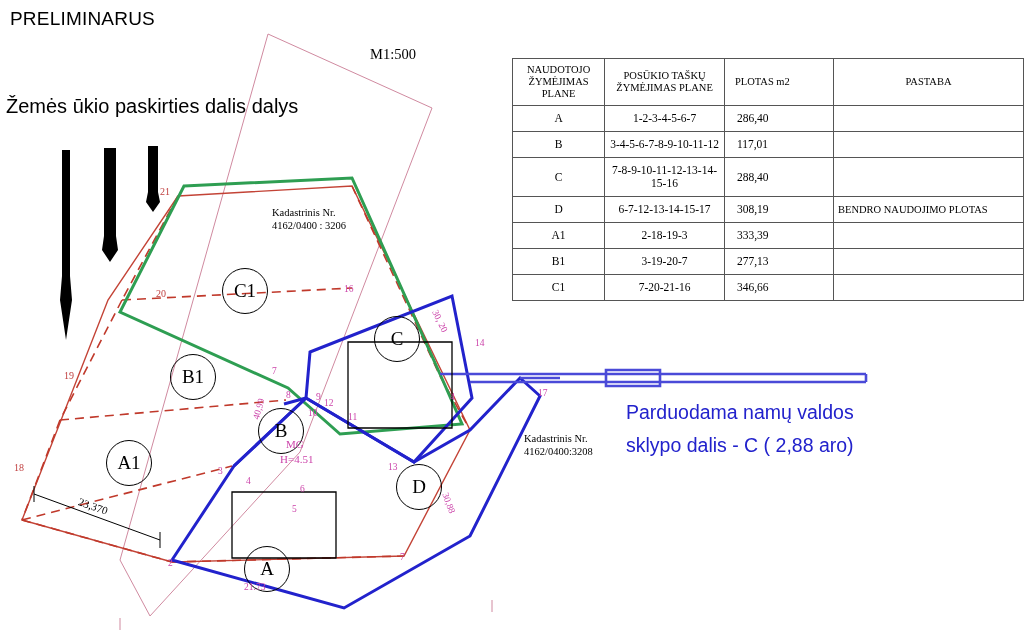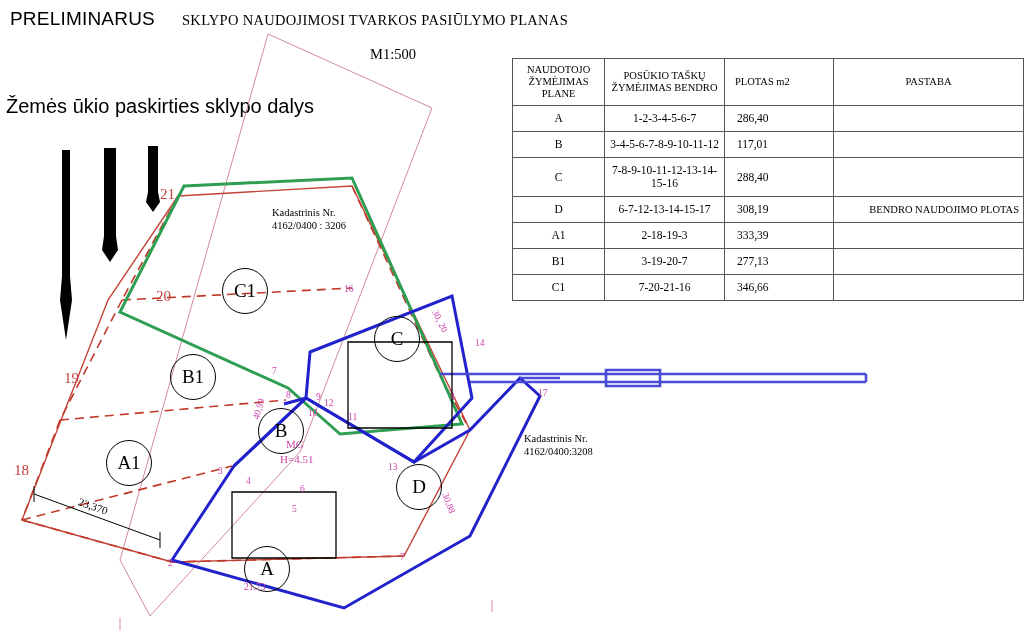--- a/index.html
+++ b/index.html
@@ -76,39 +76,39 @@
     line-height: 12px;
   }
   #info-table tbody td {
     font-size: 11.5px;
     padding: 6px 4px;
     line-height: 13px;
   }
   .c-mark { width: 86px; text-align: center; }
   .c-pts  { width: 118px; text-align: center; }
   .c-area { width: 100px; text-align: left; padding-left: 12px !important; }
-  .c-note { width: 198px; text-align: right; font-size: 10.5px !important; }
+  .c-note { width: 198px; text-align: left; font-size: 10.5px !important; }
   .hdr-area { text-align: left !important; padding-left: 10px !important; }
 
   
   #drawing { left: 0; top: 0; width: 1024px; height: 644px; }
   .pcircle {
     border: 1.3px solid #000;
     border-radius: 50%;
     width: 44px; height: 44px;
     line-height: 44px;
     text-align: center;
     font-family: "Liberation Serif", serif;
     font-size: 19px;
     color: #000;
     background: transparent;
   }
   .redtext {
     font-family: "Liberation Serif", serif;
-    font-size: 15px;
+    font-size: 10px;
     color: #c04040;
   }
   .magtext {
     font-family: "Liberation Serif", serif;
     font-size: 9.5px;
     color: #cc44aa;
   }
   .blacktext {
     font-family: "Liberation Serif", serif;
     font-size: 11px;
@@ -120,23 +120,22 @@
     color: #000;
     line-height: 13px;
   }
 </style>
 </head>
 <body>
 
 <div id="page">
 
   <div class="abs" id="title-prelim">PRELIMINARUS</div>
-  <div class="abs" id="title-plan">SKLYPO NAUDOJIMOSI TVARKOS PASIŪLYMO  PLANAS</div>
   <div class="abs" id="scale-label">M1:500</div>
-  <div class="abs" id="subtitle-agri">Žemės ūkio paskirties sklypo dalys</div>
+  <div class="abs" id="subtitle-agri">Žemės ūkio paskirties dalis dalys</div>
 
   <svg class="abs" id="drawing" viewBox="0 0 1024 644" width="1024" height="644">
 
     <g stroke="#d08aa0" stroke-width="1" fill="none">
       <path d="M 268,34 L 432,108 L 300,452 L 150,616 L 120,560 Z"></path>
     </g>
 
     <g stroke="#d08aa0" stroke-width="1">
       <line x1="120" y1="618" x2="120" y2="630"></line>
       <line x1="492" y1="600" x2="492" y2="612"></line>
@@ -239,26 +238,30 @@
   <div class="abs magtext" style="left:316px; top:392px;">9</div>
   <div class="abs magtext" style="left:308px; top:408px;">10</div>
   <div class="abs magtext" style="left:348px; top:412px;">11</div>
   <div class="abs magtext" style="left:324px; top:398px;">12</div>
   <div class="abs magtext" style="left:388px; top:462px;">13</div>
   <div class="abs magtext" style="left:462px; top:338px;padding-left:13px;">14</div>
   <div class="abs magtext" style="left:450px; top:392px;">4</div>
   <div class="abs magtext" style="left:344px; top:284px;">16</div>
   <div class="abs magtext" style="left:538px; top:388px;">17</div>
 
+  <div class="abs" id="sale-note">
+    <div>Parduodama namų valdos</div>
+    <div>sklypo dalis - C ( 2,88 aro)</div>
+  </div>
 
   <table class="abs" id="info-table">
     <thead>
       <tr>
         <td class="c-mark">NAUDOTOJO ŽYMĖJIMAS PLANE</td>
-        <td class="c-pts">POSŪKIO TAŠKŲ ŽYMĖJIMAS BENDRO</td>
+        <td class="c-pts">POSŪKIO TAŠKŲ ŽYMĖJIMAS PLANE</td>
         <td class="c-area hdr-area">PLOTAS m2</td>
         <td class="c-note">PASTABA</td>
       </tr>
     </thead>
     <tbody>
       <tr>
         <td class="c-mark">A</td>
         <td class="c-pts">1-2-3-4-5-6-7</td>
         <td class="c-area">286,40</td>
         <td class="c-note"></td>

